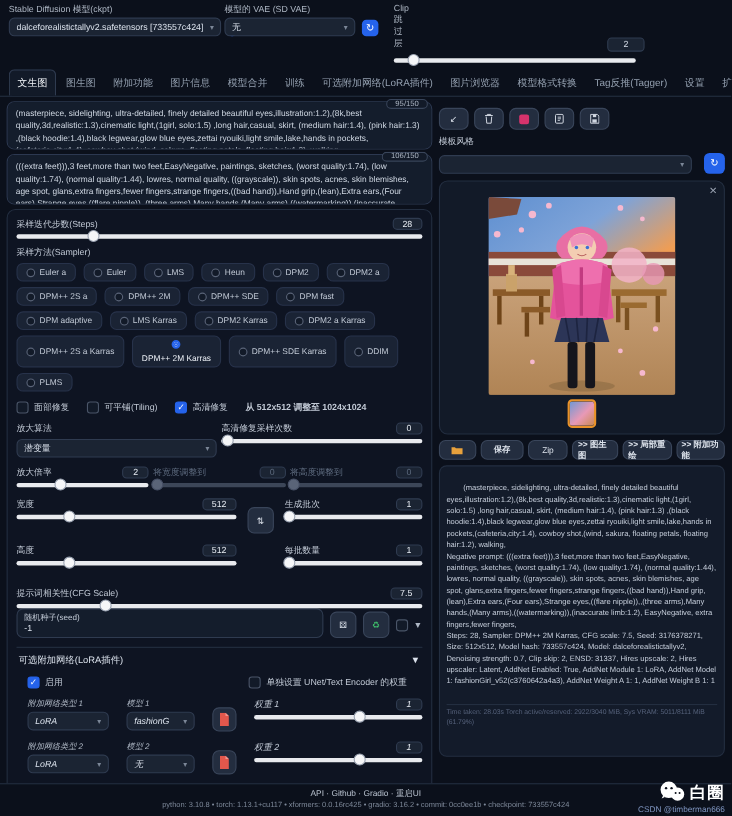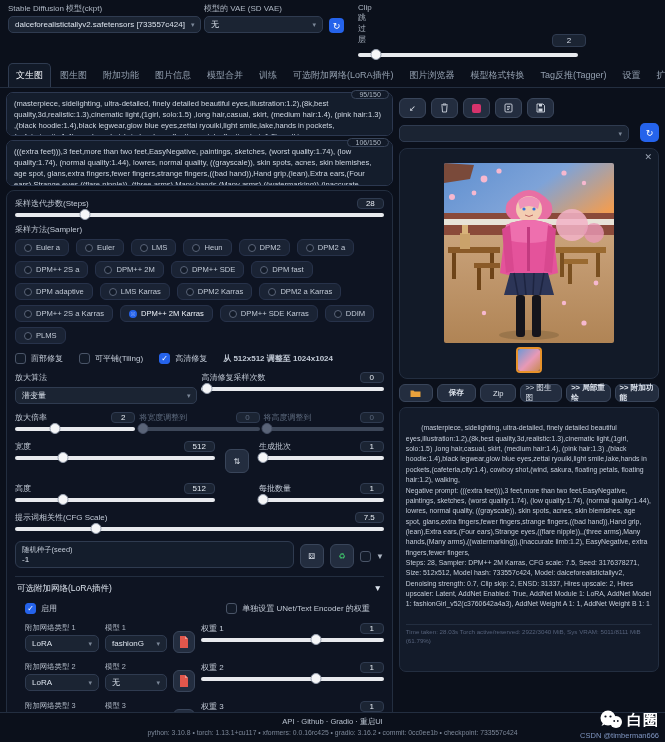--- a/index.html
+++ b/index.html
@@ -52,37 +52,37 @@
     font-family:"Liberation Sans","DejaVu Sans",sans-serif; display:block; }
 
   .settings { border:1px solid #232e40; border-radius:8px; padding:7px 8px; margin-top:4px; background:#0e1422; }
 
   .sampler-title { font-size:8px; color:#c2cad6; margin:7px 0 4px; }
   .radio-wrap { display:flex; flex-wrap:wrap; gap:5px 7px; }
   .radio { display:flex; align-items:center; gap:4px; background:#1a2334; border:1px solid #27324a;
     border-radius:6px; padding:3px 8px; font-size:7.6px; color:#c2cad6; }
   .radio .dot { width:8px; height:8px; border-radius:50%; border:1px solid #5a6478; background:#121a28; }
   .radio.sel .dot { border:2px solid #2563eb; background:#fff; box-shadow:inset 0 0 0 1.5px #2563eb; }
-  .radio.sel { color:#eef2f8; }
+  .radio.sel { color:#eef2f8;flex-direction:column; }
 
   .cb { width:11px; height:11px; border:1px solid #4a5568; border-radius:3px; background:#121a28;
     display:inline-flex; align-items:center; justify-content:center; font-size:8px; color:#fff; flex:none; }
   .cb.on { background:#2563eb; border-color:#2563eb; }
   .cbrow { display:flex; align-items:center; gap:5px; font-size:8px; color:#c2cad6; }
 
   .grid3 { display:flex; gap:4px; margin-top:8px; }
   .grid3 > div { flex:1; }
 
   .btn { background:#232d3f; border:1px solid #39455a; border-radius:6px; color:#dde3ec;
     font-size:8px; display:flex; align-items:center; justify-content:center; }
   .ibtn { width:24px; height:24px; flex:none; }
 
   .accordion-head { display:flex; justify-content:space-between; font-size:8.5px; color:#dbe2ec;
     padding:6px 2px; border-top:1px solid #232e40; margin-top:8px; }
-  .lora-row { display:flex; gap:6px; align-items:flex-start; margin-top:9px; }
+  .lora-row { display:flex; gap:16px; align-items:flex-start; margin-top:9px;font-style:italic; }
   .lora-type { width:74px; font-size:7.4px; color:#aeb7c4; }
   .lora-model { width:62px; font-size:7.4px; color:#aeb7c4; }
   .lora-weight { flex:1; }
 
   
   .gen-btn { width:100%; height:37px; background:linear-gradient(#f08a1d,#e66f06); border:1px solid #c75f05;
     border-radius:7px; color:#fff; font-size:11px; font-weight:bold; display:flex; align-items:center; justify-content:center; }
   .toolrow { display:flex; gap:5px; margin-top:6px; }
   .toolrow .btn { width:27px; height:20px; }
   .styles-row { display:flex; align-items:flex-end; gap:5px; margin-top:4px; }
@@ -370,31 +370,31 @@
             <div class="sl-head">
                 <span class="sl-lbl">每批数量</span>
                 <span class="sl-val">1</span>
               </div>
             <div class="track">
                 <div class="handle" style="left:3%"></div>
               </div>
           </div>
         </div>
 
-        <div style="margin-top:10px">
+        <div style="margin-top:20px">
           <div class="sl-head">
               <span class="sl-lbl">提示词相关性(CFG Scale)</span>
               <span class="sl-val">7.5</span>
             </div>
           <div class="track">
               <div class="handle" style="left:22%"></div>
             </div>
         </div>
 
-        <div style="display:flex;gap:6px;margin-top:10px;align-items:flex-end">
+        <div style="display:flex;gap:6px;align-items:flex-end">
           <div style="flex:1;border:1px solid #2f3b50;border-radius:6px;padding:3px 6px;background:#141d2c">
             <div class="sl-lbl" style="font-size:7.4px">随机种子(seed)</div>
             <div style="font-size:8px;color:#dbe2ec">-1</div>
           </div>
           <div class="btn ibtn">
               <span>⚄</span>
             </div>
           <div class="btn ibtn">
               <span style="color:#3fbf6b">♻</span>
             </div>
@@ -541,20 +541,21 @@
           </div>
         <div class="btn">
             <svg width="9" height="10" viewBox="0 0 9 10">
               <path d="M1 1h6l1.5 1.5V9H1z" fill="none" stroke="#cfd6e0" stroke-width="0.9"></path>
               <rect x="2.5" y="5.5" width="4" height="3" fill="#cfd6e0"></rect>
               <rect x="3" y="1" width="3" height="2.5" fill="#cfd6e0"></rect>
             </svg>
           </div>
       </div>
 
+      <div class="sl-lbl" style="margin-top:5px">模板风格</div>
       <div class="styles-row">
         <div class="dd" style="flex:1">
             <span></span>
             <span class="caret">▾</span>
           </div>
         <div class="mini-blue" style="width:19px;height:19px;border-radius:5px">
             <span>↻</span>
           </div>
       </div>
 
@@ -631,21 +632,21 @@
       </div>
 
       <div class="outrow">
         <div class="btn" style="width:34px">
             <svg width="11" height="9" viewBox="0 0 11 9">
               <path d="M0.5 1.5h3l1 1h6v5.5h-10z" fill="#e8a13c"></path>
             </svg>
           </div>
         <div class="btn" style="flex:1.1;font-weight:bold">保存</div>
         <div class="btn" style="flex:1">Zip</div>
-        <div class="btn" style="flex:1.2;font-weight:normal">&gt;&gt; 图生图</div>
+        <div class="btn" style="flex:1.2;font-weight:bold">&gt;&gt; 图生图</div>
         <div class="btn" style="flex:1.3;font-weight:bold">&gt;&gt; 局部重绘</div>
         <div class="btn" style="flex:1.3;font-weight:bold">&gt;&gt; 附加功能</div>
       </div>
 
       <div class="info-box">
         <span>(masterpiece, sidelighting, ultra-detailed, finely detailed beautiful eyes,illustration:1.2),(8k,best quality,3d,realistic:1.3),cinematic light,(1girl, solo:1.5) ,long hair,casual, skirt, (medium hair:1.4), (pink hair:1.3) ,(black hoodie:1.4),black legwear,glow blue eyes,zettai ryouiki,light smile,lake,hands in pockets,(cafeteria,city:1.4), cowboy shot,(wind, sakura, floating petals, floating hair:1.2), walking,
 Negative prompt: (((extra feet))),3 feet,more than two feet,EasyNegative, paintings, sketches, (worst quality:1.74), (low quality:1.74), (normal quality:1.44), lowres, normal quality, ((grayscale)), skin spots, acnes, skin blemishes, age spot, glans,extra fingers,fewer fingers,strange fingers,((bad hand)),Hand grip,(lean),Extra ears,(Four ears),Strange eyes,((flare nipple)),,(three arms),Many hands,(Many arms),((watermarking)),(inaccurate limb:1.2), EasyNegative, extra fingers,fewer fingers,
 Steps: 28, Sampler: DPM++ 2M Karras, CFG scale: 7.5, Seed: 3176378271, Size: 512x512, Model hash: 733557c424, Model: dalceforealistictallyv2, Denoising strength: 0.7, Clip skip: 2, ENSD: 31337, Hires upscale: 2, Hires upscaler: Latent, AddNet Enabled: True, AddNet Module 1: LoRA, AddNet Model 1: fashionGirl_v52(c3760642a4a3), AddNet Weight A 1: 1, AddNet Weight B 1: 1</span>
         <div class="perf">Time taken: 28.03s Torch active/reserved: 2922/3040 MiB, Sys VRAM: 5011/8111 MiB (61.79%)</div>
       </div>

